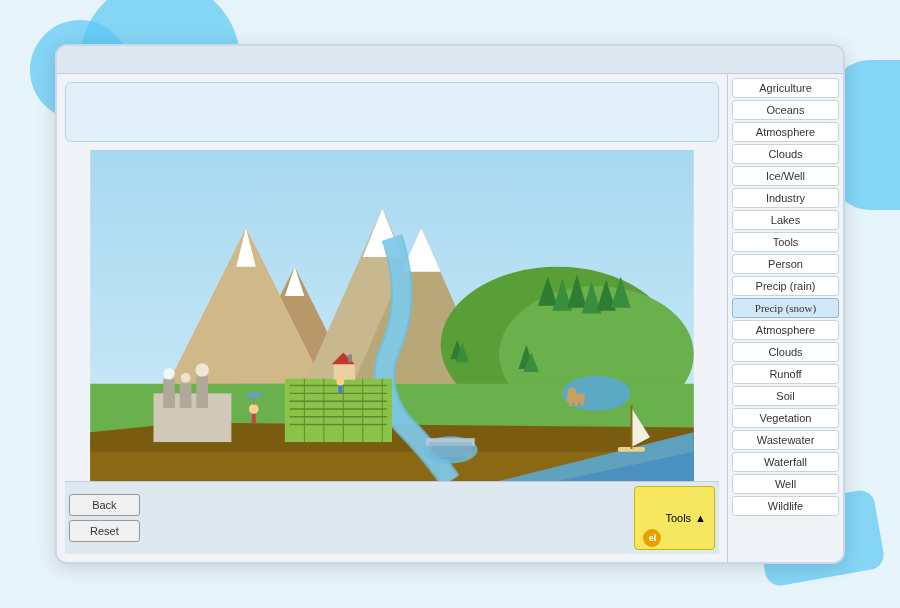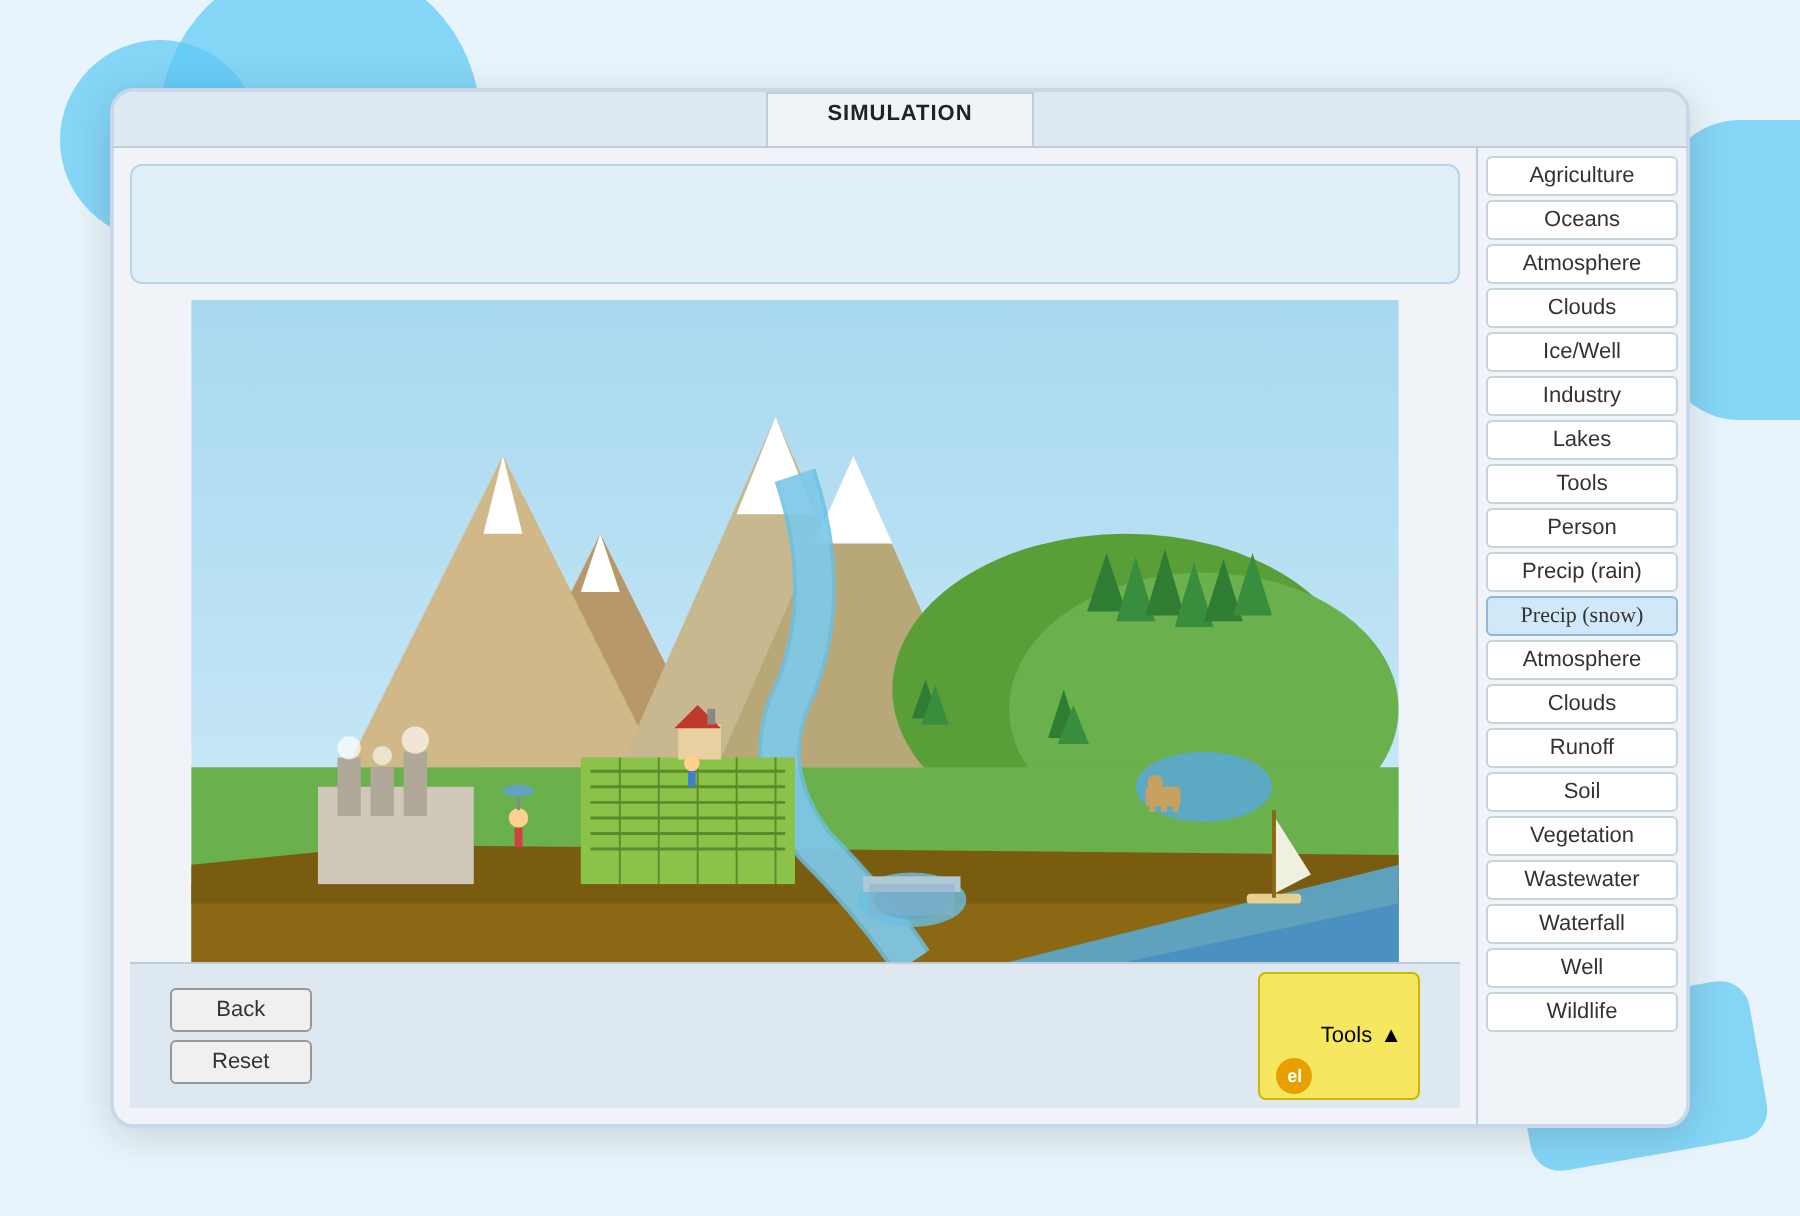--- a/index.html
+++ b/index.html
@@ -126,21 +126,21 @@
     .scene-svg {
       width: 100%;
       height: 100%;
     }
 
     
     .bottom-bar {
       display: flex;
       align-items: center;
       justify-content: space-between;
-      padding: 4px 20px;
+      padding: 4px 4px;
       background: #dde8f0;
       border-top: 1px solid #c0cdd8;
     }
 
     .btn-group {
       display: flex;
       flex-direction: column;
       gap: 4px;
     }
 
@@ -168,21 +168,21 @@
     .tools-logo {
       width: 18px; height: 18px;
       background: #e8a000;
       border-radius: 50%;
       display: flex; align-items: center; justify-content: center;
       font-size: 9px; font-weight: bold; color: white; margin-top: 40px;
     }
 
     
     .sidebar {
-      width: 105px;
+      width: 116px;
       background: #f0f4f8;
       border-left: 1px solid #c0cdd8;
       overflow-y: auto;
       padding: 4px;
     }
 
     .sidebar-item {
       display: block;
       width: 100%;
       padding: 3px 8px;
@@ -205,21 +205,20 @@
 <body>
 
 <div class="bg-circle bg-circle-1"></div>
 <div class="bg-circle bg-circle-2"></div>
 <div class="bg-shape-right"></div>
 <div class="bg-shape-bottom-right"></div>
 
 <div class="app-window">
 
   <div class="tab-bar">
-    <div class="tab active">SIMULATION</div>
   </div>
 
   <div class="content-area">
 
     <div class="sim-panel">
 
       <div class="info-box"></div>
 
       <div class="scene-container">
         <svg class="scene-svg" viewBox="0 0 620 340" xmlns="http://www.w3.org/2000/svg">

